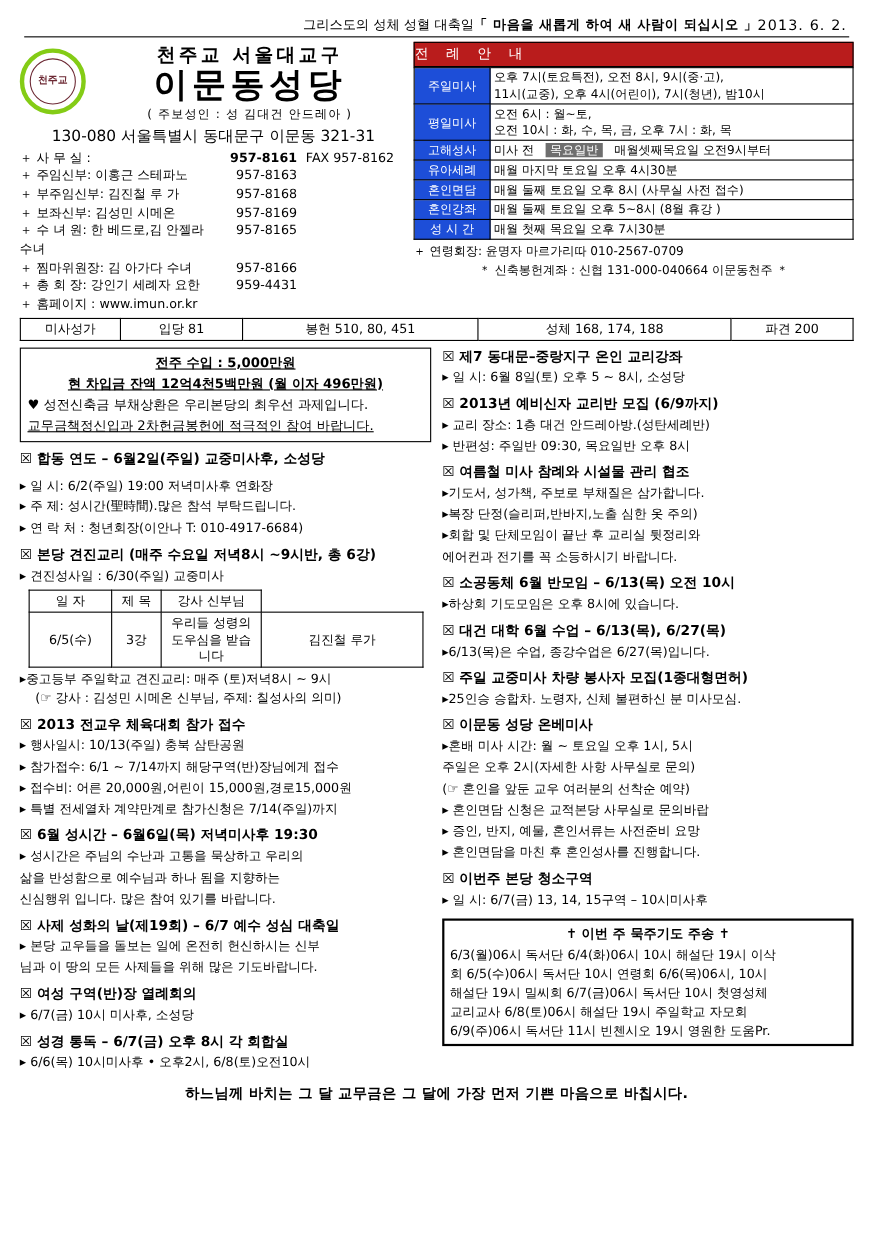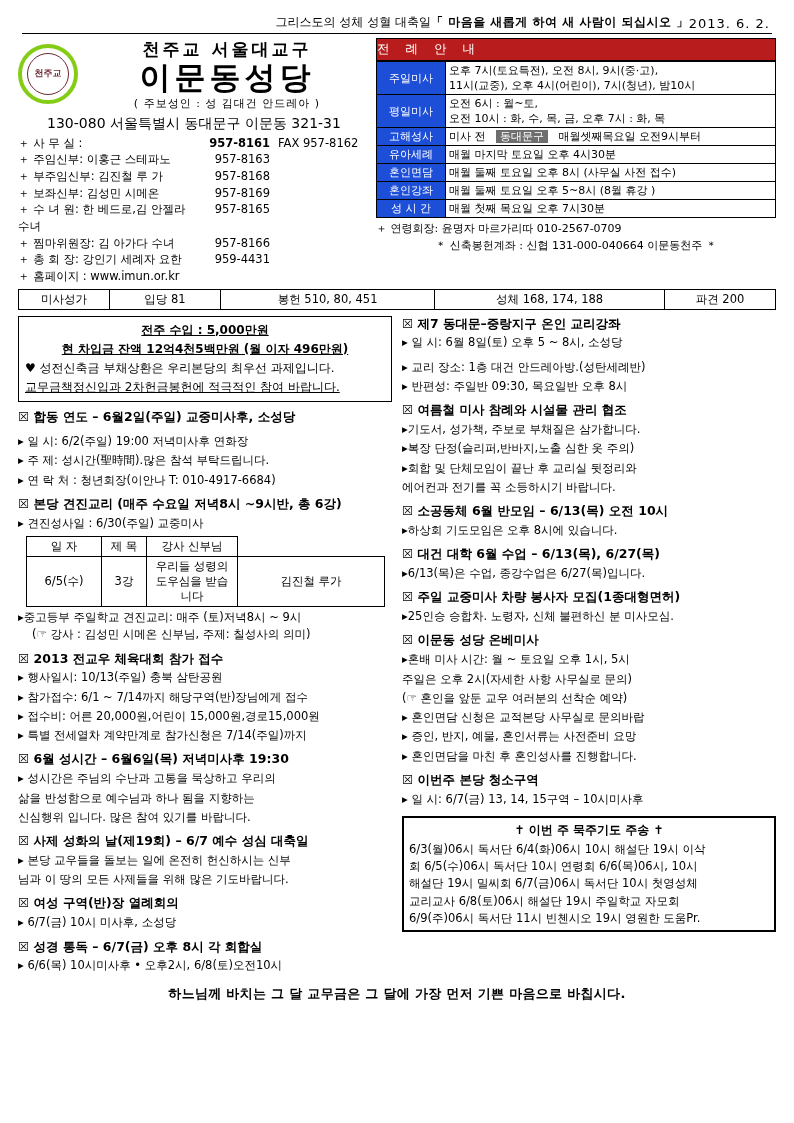--- a/index.html
+++ b/index.html
@@ -135,21 +135,21 @@
         </tr>
         <tr>
           <td class="k">평일미사</td>
           <td>
             오전 6시 : 월~토,<br>오전 10시 : 화, 수, 목, 금,  오후 7시 : 화, 목
           </td>
         </tr>
         <tr>
           <td class="k">고해성사</td>
           <td>
-            미사 전 &nbsp;&nbsp;<span class="inv">동대문구</span>&nbsp;&nbsp; 매월셋째목요일 오전9시부터
+            미사 전 &nbsp;&nbsp;<span class="inv">목요일반</span>&nbsp;&nbsp; 매월셋째목요일 오전9시부터
           </td>
         </tr>
         <tr>
           <td class="k">유아세례</td>
           <td>매월 마지막 토요일 오후 4시30분</td>
         </tr>
         <tr>
           <td class="k">혼인면담</td>
           <td>매월 둘째 토요일 오후 8시 (사무실 사전 접수)</td>
         </tr>
@@ -257,20 +257,21 @@
     </div>
 
     <div class="col">
 
       <div>
         <div class="h">☒ 제7 동대문–중랑지구 온인 교리강좌</div>
         <div class="li">▸ 일    시: 6월 8일(토) 오후 5 ~ 8시, 소성당</div>
       </div>
 
       <div class="sec">
+        <div class="h">☒ 2013년 예비신자 교리반 모집 (6/9까지)</div>
         <div class="li">▸ 교리 장소: 1층 대건 안드레아방.(성탄세례반)</div>
         <div class="li">▸ 반편성: 주일반 09:30, 목요일반 오후 8시</div>
       </div>
 
       <div class="sec">
         <div class="h">☒ 여름철 미사 참례와 시설물 관리 협조</div>
         <div class="li">▸기도서, 성가책, 주보로 부채질은 삼가합니다.</div>
         <div class="li">▸복장 단정(슬리퍼,반바지,노출 심한 옷 주의)</div>
         <div class="li">▸회합 및 단체모임이 끝난 후 교리실 뒷정리와</div>
         <div class="li">  에어컨과 전기를 꼭 소등하시기 바랍니다.</div>

